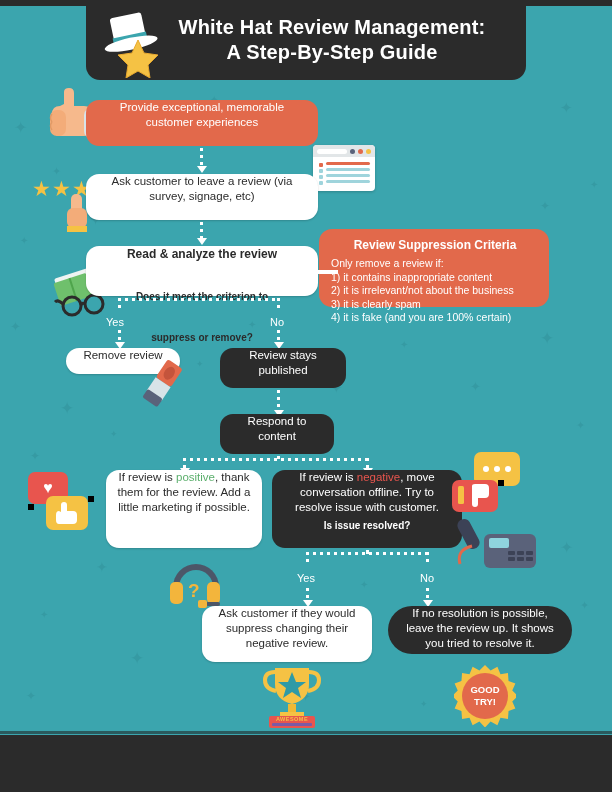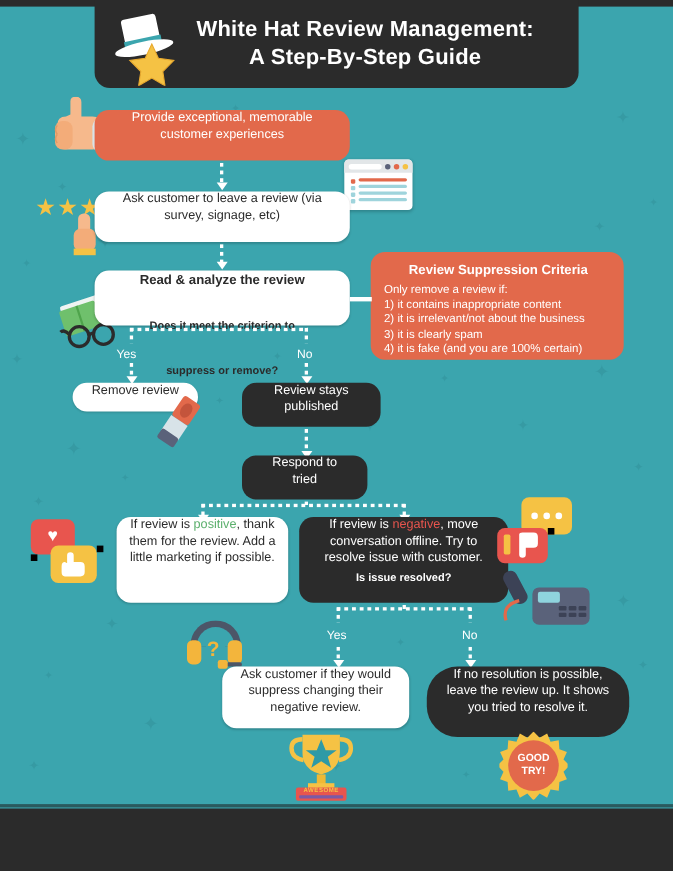--- a/index.html
+++ b/index.html
@@ -242,21 +242,21 @@
       <path d="M11 36 q-5 -5 -8 -2"></path>
     </g>
   </svg>
 
   <div class="node node-white" style="left:86px;top:246px;width:232px;height:50px;gap:28px;">
     <div class="tbold">Read &amp; analyze the review</div>
     <div class="t2">Does it meet the criterion to</div>
     <div class="t2">suppress or remove?</div>
   </div>
 
-  <div class="node node-orange criteria" style="left:337px;top:229px;width:230px;height:98px;">
+  <div class="node node-orange criteria" style="left:319px;top:229px;width:230px;height:78px;">
     <div class="ctitle">Review Suppression Criteria</div>
     <div class="cline">Only remove a review if:</div>
     <div class="cline">1) it contains inappropriate content</div>
     <div class="cline">2) it is irrelevant/not about the business</div>
     <div class="cline">3) it is clearly spam</div>
     <div class="cline">4) it is fake (and you are 100% certain)</div>
   </div>
   <div class="solid-link" style="left:318px;top:270px;width:20px;height:4px;"></div>
 
   <div class="hline" style="left:118px;top:298px;width:162px;"></div>
@@ -285,21 +285,21 @@
   <div class="node node-dark" style="left:220px;top:348px;width:126px;height:40px;">
     <div class="t1">Review stays</div>
     <div class="t1">published</div>
   </div>
 
   <div class="conn" style="left:277px;top:390px;height:22px;"></div>
   <div class="arrow" style="left:274px;top:410px;"></div>
 
   <div class="node node-dark" style="left:220px;top:414px;width:114px;height:40px;">
     <div class="t1">Respond to</div>
-    <div class="t1">tried</div>
+    <div class="t1">content</div>
   </div>
 
   <div class="hline" style="left:183px;top:458px;width:186px;"></div>
   <div class="conn" style="left:277px;top:456px;height:4px;"></div>
   <div class="conn" style="left:183px;top:458px;height:12px;"></div>
   <div class="arrow" style="left:180px;top:468px;"></div>
   <div class="conn" style="left:366px;top:458px;height:12px;"></div>
   <div class="arrow" style="left:363px;top:468px;"></div>
 
   <div class="art" style="left:28px;top:472px;width:66px;height:70px;">
@@ -378,21 +378,21 @@
     <div style="position:absolute;left:38px;top:40px;width:14px;height:4px;background:#4C5668;border-radius:2px;"></div>
     <div style="position:absolute;left:30px;top:38px;width:9px;height:8px;background:#F3B53C;border-radius:2px;"></div>
   </div>
 
   <div class="node node-white" style="left:202px;top:606px;width:170px;height:56px;">
     <div class="t1">Ask customer if they would</div>
     <div class="t1">suppress changing their</div>
     <div class="t1">negative review.</div>
   </div>
 
-  <div class="node node-dark" style="left:388px;top:606px;width:184px;height:64px;border-radius:28px;">
+  <div class="node node-dark" style="left:388px;top:606px;width:184px;height:48px;border-radius:28px;">
     <div class="t1">If no resolution is possible,</div>
     <div class="t1">leave the review up. It shows</div>
     <div class="t1">you tried to resolve it.</div>
   </div>
 
   <div class="art" style="left:262px;top:662px;width:60px;height:66px;">
     <svg width="60" height="66" viewBox="0 0 60 66">
       <path d="M13 6 h34 v16 q0 16 -17 20 q-17 -4 -17 -20 Z" fill="#F5C244"></path>
       <path d="M13 10 q-10 0 -10 8 q0 9 11 11" fill="none" stroke="#F5C244" stroke-width="4"></path>
       <path d="M47 10 q10 0 10 8 q0 9 -11 11" fill="none" stroke="#F5C244" stroke-width="4"></path>

